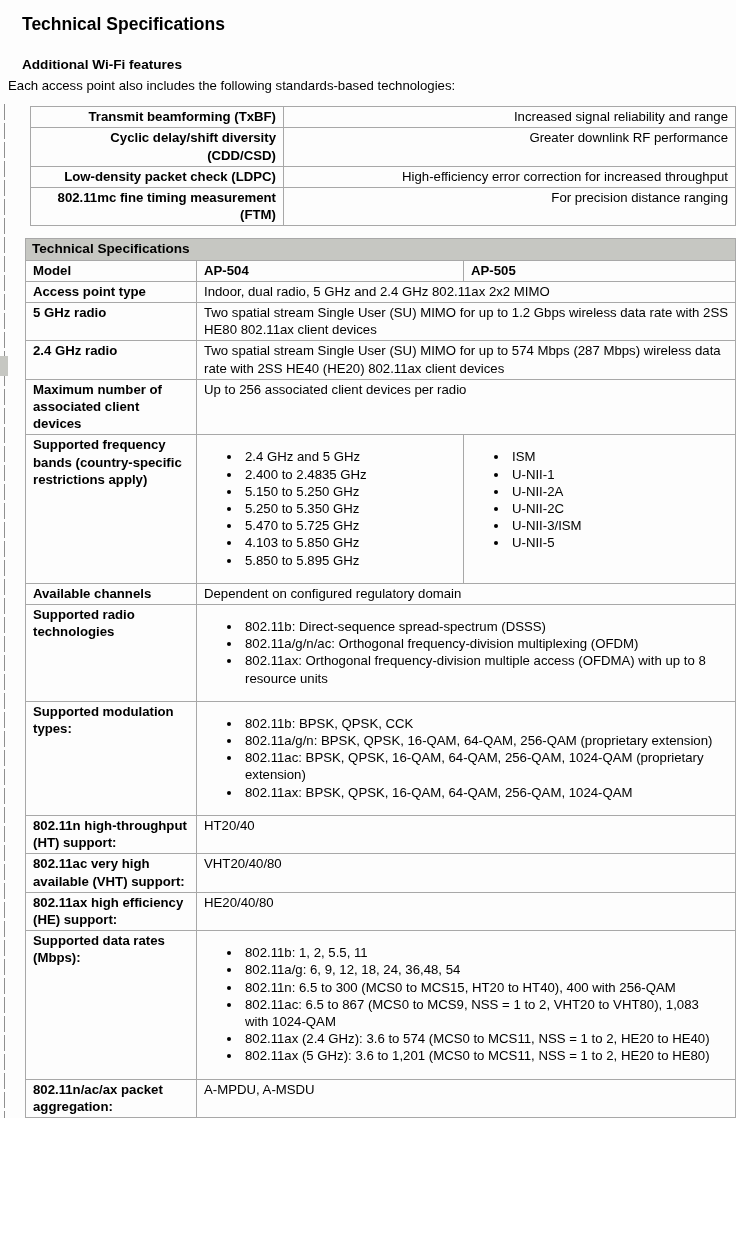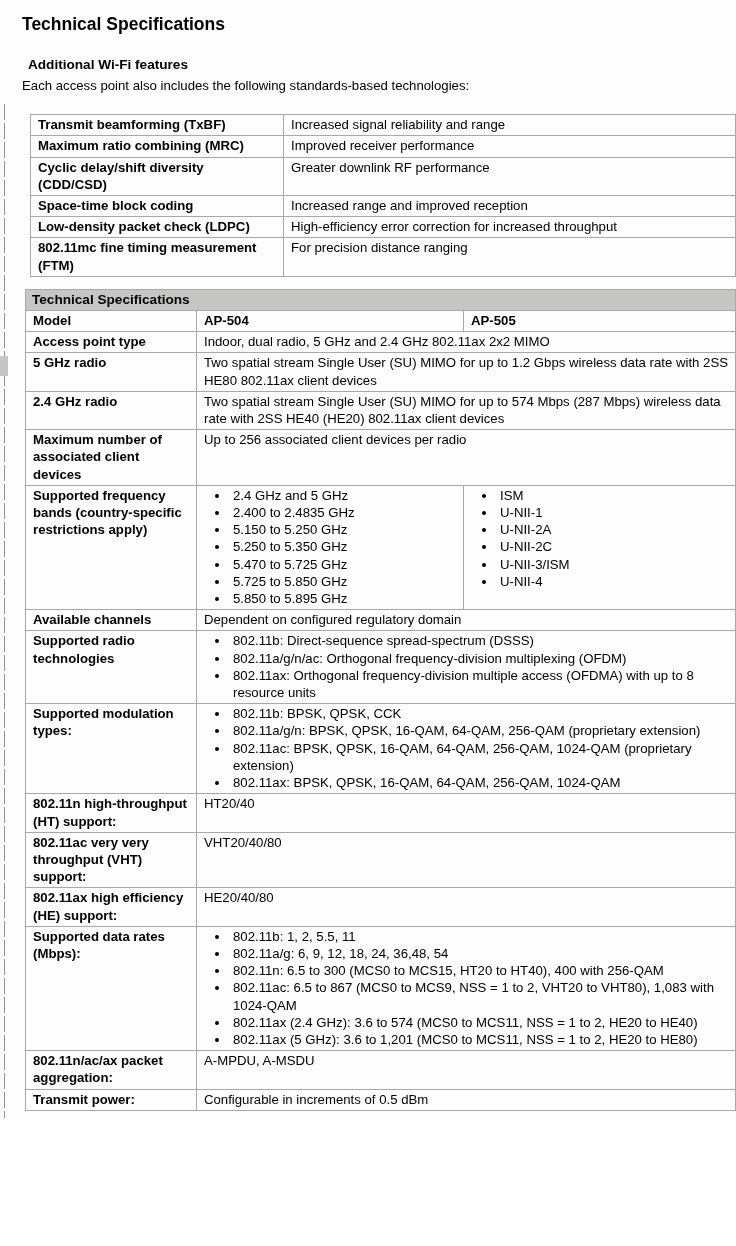--- a/index.html
+++ b/index.html
@@ -19,43 +19,43 @@
     background:repeating-linear-gradient(to bottom,#8f8f8f 0 16px,transparent 16px 19px);
   }
   .sliver-gray{position:absolute;left:0;top:356px;width:8px;height:20px;background:#c6c7c2;}
   .sliver-dark{position:absolute;left:0;top:1240px;width:9px;height:6px;background:#3f3f3f;}
 
   .title{
     margin:14px 0 0 22px;
     font-size:17.5px;font-weight:bold;line-height:1.2;
   }
   .subhead{
-    margin:22px 0 0 28px;
+    margin:22px 0 0 22px;
     font-size:13.6px;font-weight:bold;line-height:1.25;
   }
   .intro{
-    margin:3px 0 0 22px;
+    margin:3px 0 0 8px;
     font-size:13.2px;line-height:17.2px;
   }
 
   table{border-collapse:collapse;table-layout:fixed;font-size:13.2px;line-height:17.2px;}
   td{border:1px solid #a8a8a8;vertical-align:top;padding:1px 7px 2px 7px;}
 
-  .t1{margin:20px 0 0 30px;width:705px;}
+  .t1{margin:12px 0 0 30px;width:705px;text-align:right;}
   .t1 .lbl{font-weight:bold;}
 
   .t2{margin:12px 0 0 25px;width:710px;}
   .t2 .bar td{
     background:#c6c7c2;font-weight:bold;font-size:13.6px;
     padding:1px 7px 2px 6px;
   }
   .t2 .model td{font-weight:bold;}
   .t2 .lbl{font-weight:bold;}
 
-  ul.blist{margin:0;padding:0 0 0 33px;list-style:disc;}
+  ul.blist{margin:12px;padding:0 0 0 33px;list-style:disc;}
   ul.blist li{padding-left:3px;}
   .bul{padding-left:0;padding-right:4px;}
 </style>
 </head>
 <body>
 
 <div class="page">
 
   <div class="sliver-line"></div>
   <div class="sliver-gray"></div>
@@ -70,30 +70,22 @@
     <colgroup>
         <col style="width:253px">
         <col style="width:452px">
       </colgroup>
     <tbody>
       <tr>
         <td class="lbl">Transmit beamforming (TxBF)</td>
         <td>Increased signal reliability and range</td>
       </tr>
       <tr>
-        <td class="lbl">Maximum ratio combining (MRC)</td>
-        <td>Improved receiver performance</td>
-      </tr>
-      <tr>
         <td class="lbl">Cyclic delay/shift diversity (CDD/CSD)</td>
         <td>Greater downlink RF performance</td>
-      </tr>
-      <tr>
-        <td class="lbl">Space-time block coding</td>
-        <td>Increased range and improved reception</td>
       </tr>
       <tr>
         <td class="lbl">Low-density packet check (LDPC)</td>
         <td>High-efficiency error correction for increased throughput</td>
       </tr>
       <tr>
         <td class="lbl">802.11mc fine timing measurement (FTM)</td>
         <td>For precision distance ranging</td>
       </tr>
     </tbody>
@@ -132,32 +124,32 @@
       </tr>
       <tr>
         <td class="lbl">Supported frequency bands (country-specific restrictions apply)</td>
         <td class="bul">
           <ul class="blist">
               <li>2.4 GHz and 5 GHz</li>
               <li>2.400 to 2.4835 GHz</li>
               <li>5.150 to 5.250 GHz</li>
               <li>5.250 to 5.350 GHz</li>
               <li>5.470 to 5.725 GHz</li>
-              <li>5.725 to 5.850 GHz</li>
+              <li>4.103 to 5.850 GHz</li>
               <li>5.850 to 5.895 GHz</li>
             </ul>
         </td>
         <td class="bul">
           <ul class="blist">
               <li>ISM</li>
               <li>U-NII-1</li>
               <li>U-NII-2A</li>
               <li>U-NII-2C</li>
               <li>U-NII-3/ISM</li>
-              <li>U-NII-4</li>
+              <li>U-NII-5</li>
             </ul>
         </td>
       </tr>
       <tr>
         <td class="lbl">Available channels</td>
         <td colspan="2">Dependent on configured regulatory domain</td>
       </tr>
       <tr>
         <td class="lbl">Supported radio technologies</td>
         <td colspan="2" class="bul">
@@ -177,21 +169,21 @@
               <li>802.11ac: BPSK, QPSK, 16-QAM, 64-QAM, 256-QAM, 1024-QAM (proprietary extension)</li>
               <li>802.11ax: BPSK, QPSK, 16-QAM, 64-QAM, 256-QAM, 1024-QAM</li>
             </ul>
         </td>
       </tr>
       <tr>
         <td class="lbl">802.11n high-throughput (HT) support:</td>
         <td colspan="2">HT20/40</td>
       </tr>
       <tr>
-        <td class="lbl">802.11ac very very throughput (VHT) support:</td>
+        <td class="lbl">802.11ac very high available (VHT) support:</td>
         <td colspan="2">VHT20/40/80</td>
       </tr>
       <tr>
         <td class="lbl">802.11ax high efficiency (HE) support:</td>
         <td colspan="2">HE20/40/80</td>
       </tr>
       <tr>
         <td class="lbl">Supported data rates (Mbps):</td>
         <td colspan="2" class="bul">
           <ul class="blist">

